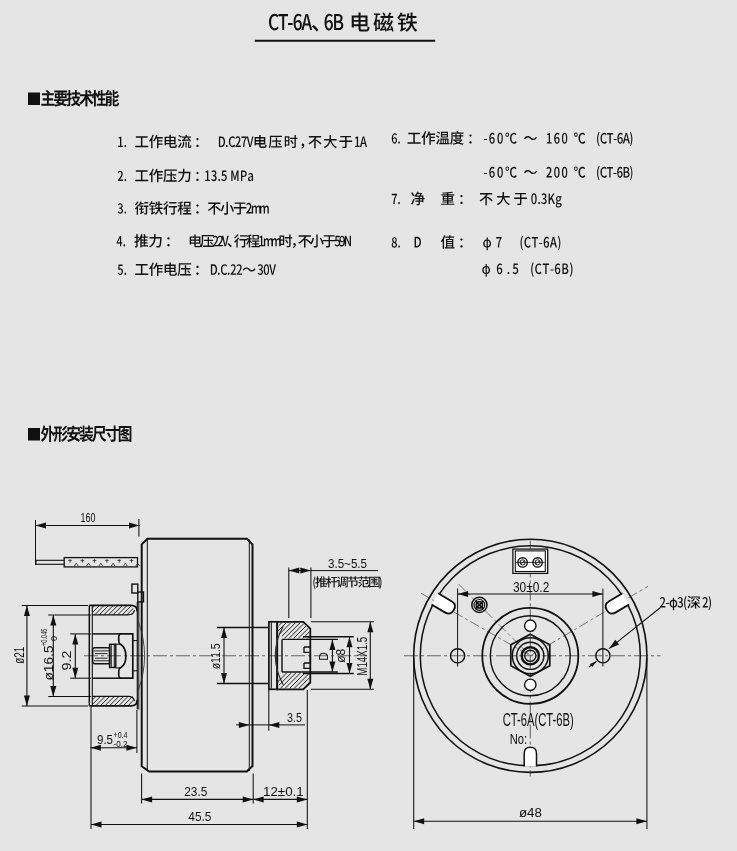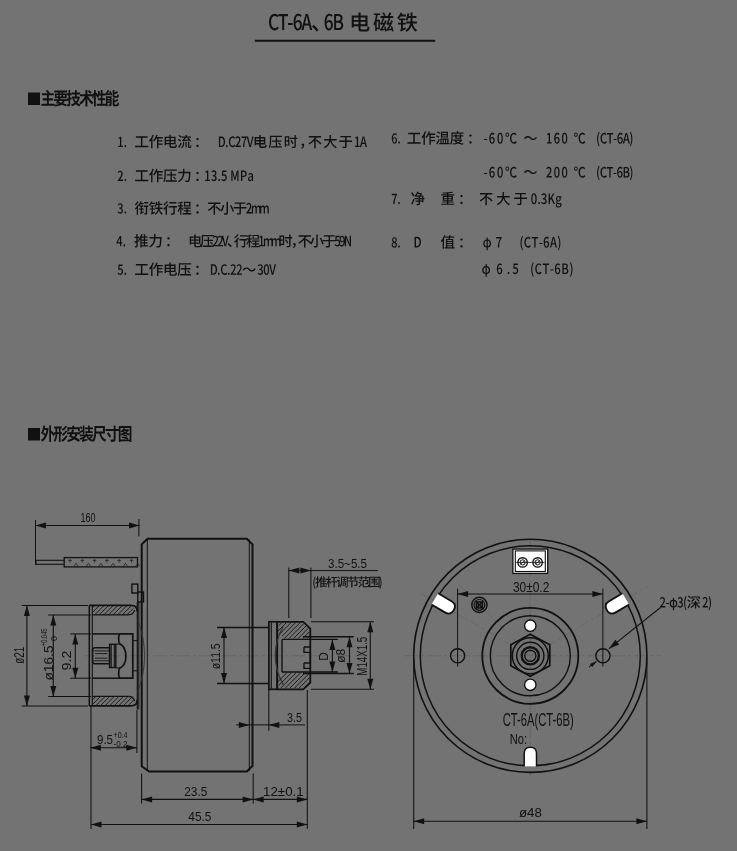--- a/index.html
+++ b/index.html
@@ -1,14 +1,14 @@
 <!DOCTYPE html>
 <html><head><meta charset="utf-8"><style>
 html,body{margin:0;padding:0;background:#fff}
-#page{position:relative;width:737px;height:851px;background:#737373;overflow:hidden;
+#page{position:relative;width:737px;height:851px;background:#e5e5e5;overflow:hidden;
 font-family:"Liberation Sans",sans-serif}
 text{font-family:"Liberation Sans",sans-serif}
 </style></head><body>
 <div id="page">
 <svg width="737" height="851" viewBox="0 0 737 851">
 
 <g>
 <path d="M274.7 30.4C276.4 30.4 277.7 29.6 278.7 28.1L277.6 26.5C276.8 27.5 276.0 28.2 274.8 28.2C272.5 28.2 271.1 25.8 271.1 22.0C271.1 18.3 272.6 16.0 274.8 16.0C275.9 16.0 276.7 16.6 277.3 17.4L278.4 15.8C277.6 14.7 276.4 13.8 274.8 13.8C271.5 13.8 269.0 16.9 269.0 22.1C269.0 27.4 271.5 30.4 274.7 30.4Z M282.2 30.1H284.2V16.2H288.0V14.0H278.4V16.2H282.2Z M288.0 24.9H292.6V23.0H288.0Z M298.0 30.4C300.1 30.4 301.9 28.3 301.9 25.1C301.9 21.7 300.4 20.1 298.2 20.1C297.3 20.1 296.2 20.8 295.5 21.9C295.5 17.4 296.9 15.8 298.5 15.8C299.3 15.8 300.1 16.3 300.5 17.0L301.6 15.5C300.9 14.5 299.9 13.8 298.4 13.8C295.9 13.8 293.6 16.2 293.6 22.4C293.6 27.8 295.6 30.4 298.0 30.4ZM295.5 23.8C296.3 22.4 297.1 21.9 297.9 21.9C299.2 21.9 300.0 23.1 300.0 25.1C300.0 27.2 299.1 28.5 298.0 28.5C296.6 28.5 295.7 27.0 295.5 23.8Z M301.4 30.1H303.5L304.5 25.5H309.0L310.1 30.1H312.2L308.0 14.0H305.6ZM305.0 23.5 305.5 21.4C305.9 19.6 306.3 17.9 306.7 16.0H306.8C307.2 17.8 307.6 19.6 308.0 21.4L308.5 23.5Z M316.7 31.4 318.5 29.9C317.3 28.4 315.2 26.3 313.7 25.0L311.9 26.6C313.4 27.9 315.3 29.8 316.7 31.4Z M329.1 30.4C331.1 30.4 332.9 28.3 332.9 25.1C332.9 21.7 331.4 20.1 329.3 20.1C328.4 20.1 327.2 20.8 326.5 21.9C326.6 17.4 327.9 15.8 329.6 15.8C330.3 15.8 331.1 16.3 331.6 17.0L332.7 15.5C331.9 14.5 330.9 13.8 329.5 13.8C326.9 13.8 324.6 16.2 324.6 22.4C324.6 27.8 326.6 30.4 329.1 30.4ZM326.5 23.8C327.3 22.4 328.2 21.9 328.9 21.9C330.3 21.9 331.0 23.1 331.0 25.1C331.0 27.2 330.1 28.5 329.0 28.5C327.7 28.5 326.7 27.0 326.5 23.8Z M334.1 30.1H338.4C341.2 30.1 343.3 28.6 343.3 25.4C343.3 23.2 342.2 21.9 340.8 21.6V21.5C341.9 21.0 342.6 19.5 342.6 18.0C342.6 15.1 340.7 14.0 338.1 14.0H334.1ZM336.1 20.7V16.0H337.9C339.7 16.0 340.6 16.7 340.6 18.3C340.6 19.8 339.8 20.7 337.8 20.7ZM336.1 28.1V22.7H338.2C340.2 22.7 341.3 23.5 341.3 25.3C341.3 27.2 340.2 28.1 338.2 28.1Z" fill="#111"></path>
 <path d="M358.5 21.8V24.3H353.8V21.8ZM360.6 21.8H365.4V24.3H360.6ZM358.5 19.9H353.8V17.4H358.5ZM360.6 19.9V17.4H365.4V19.9ZM351.7 15.4V27.5H353.8V26.3H358.5V28.0C358.5 30.8 359.2 31.5 361.8 31.5C362.4 31.5 365.6 31.5 366.2 31.5C368.6 31.5 369.2 30.4 369.5 27.2C368.9 27.0 368.0 26.6 367.5 26.3C367.4 28.9 367.2 29.6 366.0 29.6C365.4 29.6 362.6 29.6 362.0 29.6C360.8 29.6 360.6 29.3 360.6 28.1V26.3H367.5V15.4H360.6V12.4H358.5V15.4Z" fill="#111"></path>
 <path d="M373.8 13.5V15.1H375.9C375.5 18.6 374.8 21.8 373.5 24.0C373.8 24.4 374.2 25.4 374.3 25.9C374.6 25.4 374.9 24.9 375.2 24.3V30.9H376.7V29.2H379.9V19.8H376.7C377.1 18.3 377.4 16.7 377.6 15.1H380.2V13.5ZM376.7 21.4H378.4V27.7H376.7ZM387.0 31.0C387.3 30.8 388.0 30.7 391.7 30.1C391.9 30.6 391.9 31.1 392.0 31.5L393.5 31.2C393.3 29.8 392.7 27.7 392.0 26.1L390.6 26.4C390.9 27.1 391.1 27.9 391.4 28.6L388.8 29.0C390.3 26.7 391.8 23.8 392.9 20.9L391.2 20.2C390.9 21.1 390.6 22.0 390.2 22.8L388.4 23.0C389.1 21.7 389.9 20.1 390.3 18.6L388.8 17.9H393.2V16.1H389.7C390.2 15.1 390.8 14.0 391.3 12.9L389.4 12.4C389.0 13.5 388.4 15.0 387.8 16.1H384.4L385.6 15.5C385.3 14.6 384.7 13.4 383.9 12.4L382.4 13.0C383.0 13.9 383.6 15.2 383.9 16.1H380.5V17.9H388.6C388.2 19.7 387.4 21.7 387.1 22.2C386.9 22.8 386.6 23.1 386.3 23.2C386.5 23.7 386.8 24.5 386.9 24.9C387.2 24.7 387.6 24.6 389.5 24.4C388.8 26.0 388.1 27.2 387.8 27.7C387.2 28.6 386.8 29.2 386.4 29.3C386.6 29.8 386.9 30.7 387.0 31.0ZM380.5 31.0C380.9 30.8 381.5 30.7 385.0 30.1C385.1 30.6 385.1 31.1 385.2 31.5L386.6 31.3C386.4 29.9 386.0 27.8 385.5 26.2L384.1 26.5C384.3 27.1 384.5 27.9 384.7 28.7L382.4 29.0C384.0 26.7 385.5 23.8 386.7 21.0L385.1 20.3C384.8 21.1 384.4 22.0 384.0 22.8L382.3 23.0C383.1 21.7 383.8 20.1 384.4 18.6L382.7 17.9C382.3 19.7 381.3 21.8 381.0 22.3C380.7 22.8 380.5 23.2 380.1 23.3C380.4 23.7 380.6 24.5 380.7 24.9C381.0 24.7 381.5 24.6 383.3 24.5C382.5 26.0 381.7 27.3 381.4 27.8C380.8 28.7 380.4 29.3 379.9 29.4C380.1 29.9 380.4 30.7 380.5 31.0Z" fill="#111"></path>

